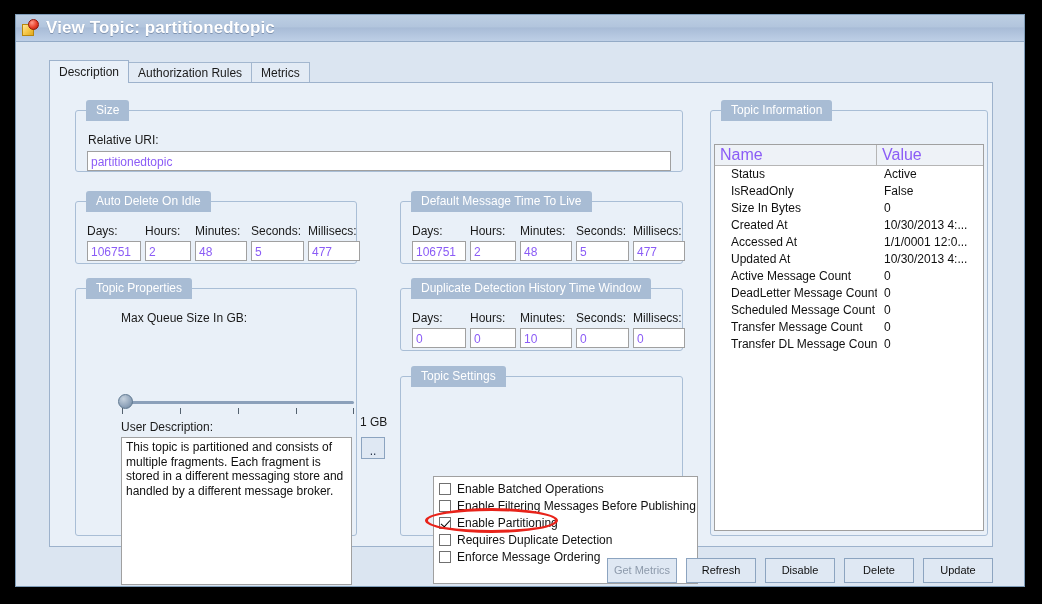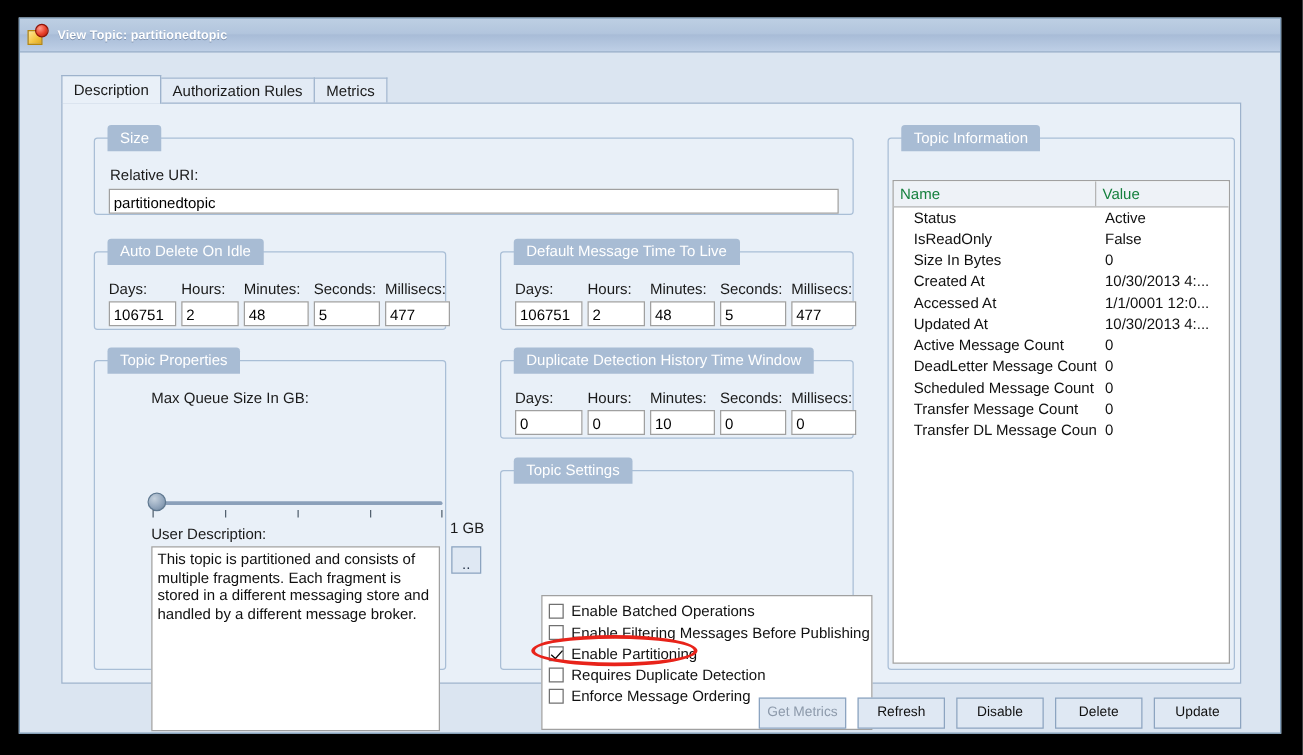--- a/index.html
+++ b/index.html
@@ -55,21 +55,21 @@
   #titleicon .ball {
     position: absolute;
     left: 6px; top: 0px;
     width: 11px; height: 11px;
     border-radius: 50%;
     background: radial-gradient(circle at 33% 30%, #ff9a8a 0%, #e8402a 55%, #a81b0d 100%);
     border: 1px solid #8e1508;
     box-sizing: border-box;
   }
   #titletext {
-    font-size: 10px;
+    font-size: 17px;
     color: #ffffff;
     font-weight: bold;
     letter-spacing: .1px;
     text-shadow: 0 1px 0 rgba(90,110,140,.55);
   }
 
   
   #tabstrip {
     position: absolute;
     left: 33px;
@@ -141,21 +141,21 @@
     white-space: nowrap;
   }
 
   .textbox {
     position: absolute;
     background: #ffffff;
     border: 1px solid #a0a0a0;
     box-sizing: border-box;
     font-family: "Liberation Sans", sans-serif;
     font-size: 12px;
-    color: #000000;
+    color: #8b5cf6;
     padding: 1px 3px;
     line-height: 18px;
     overflow: hidden;
     white-space: nowrap;
   }
 
   
   .timecol { position: absolute; }
   .timecol .fieldlabel { position: static; display: block; margin-bottom: 3px; }
   .timecol .textbox {
@@ -303,22 +303,22 @@
     box-sizing: border-box;
     overflow: hidden;
   }
   #info-head {
     display: flex;
     height: 20px;
     background: #eef2f7;
     border-bottom: 1px solid #b5b5b5;
   }
   #info-head > div {
-    font-size: 12px;
-    color: #15803d;
+    font-size: 16px;
+    color: #8b5cf6;
     line-height: 20px;
     padding-left: 5px;
     box-sizing: border-box;
   }
   .col-name { width: 162px; border-right: 1px solid #b5b5b5; }
   .col-value { flex: 1; }
   .info-row { display: flex; height: 17px; }
   .info-row > div {
     font-size: 12px;
     color: #101010;

